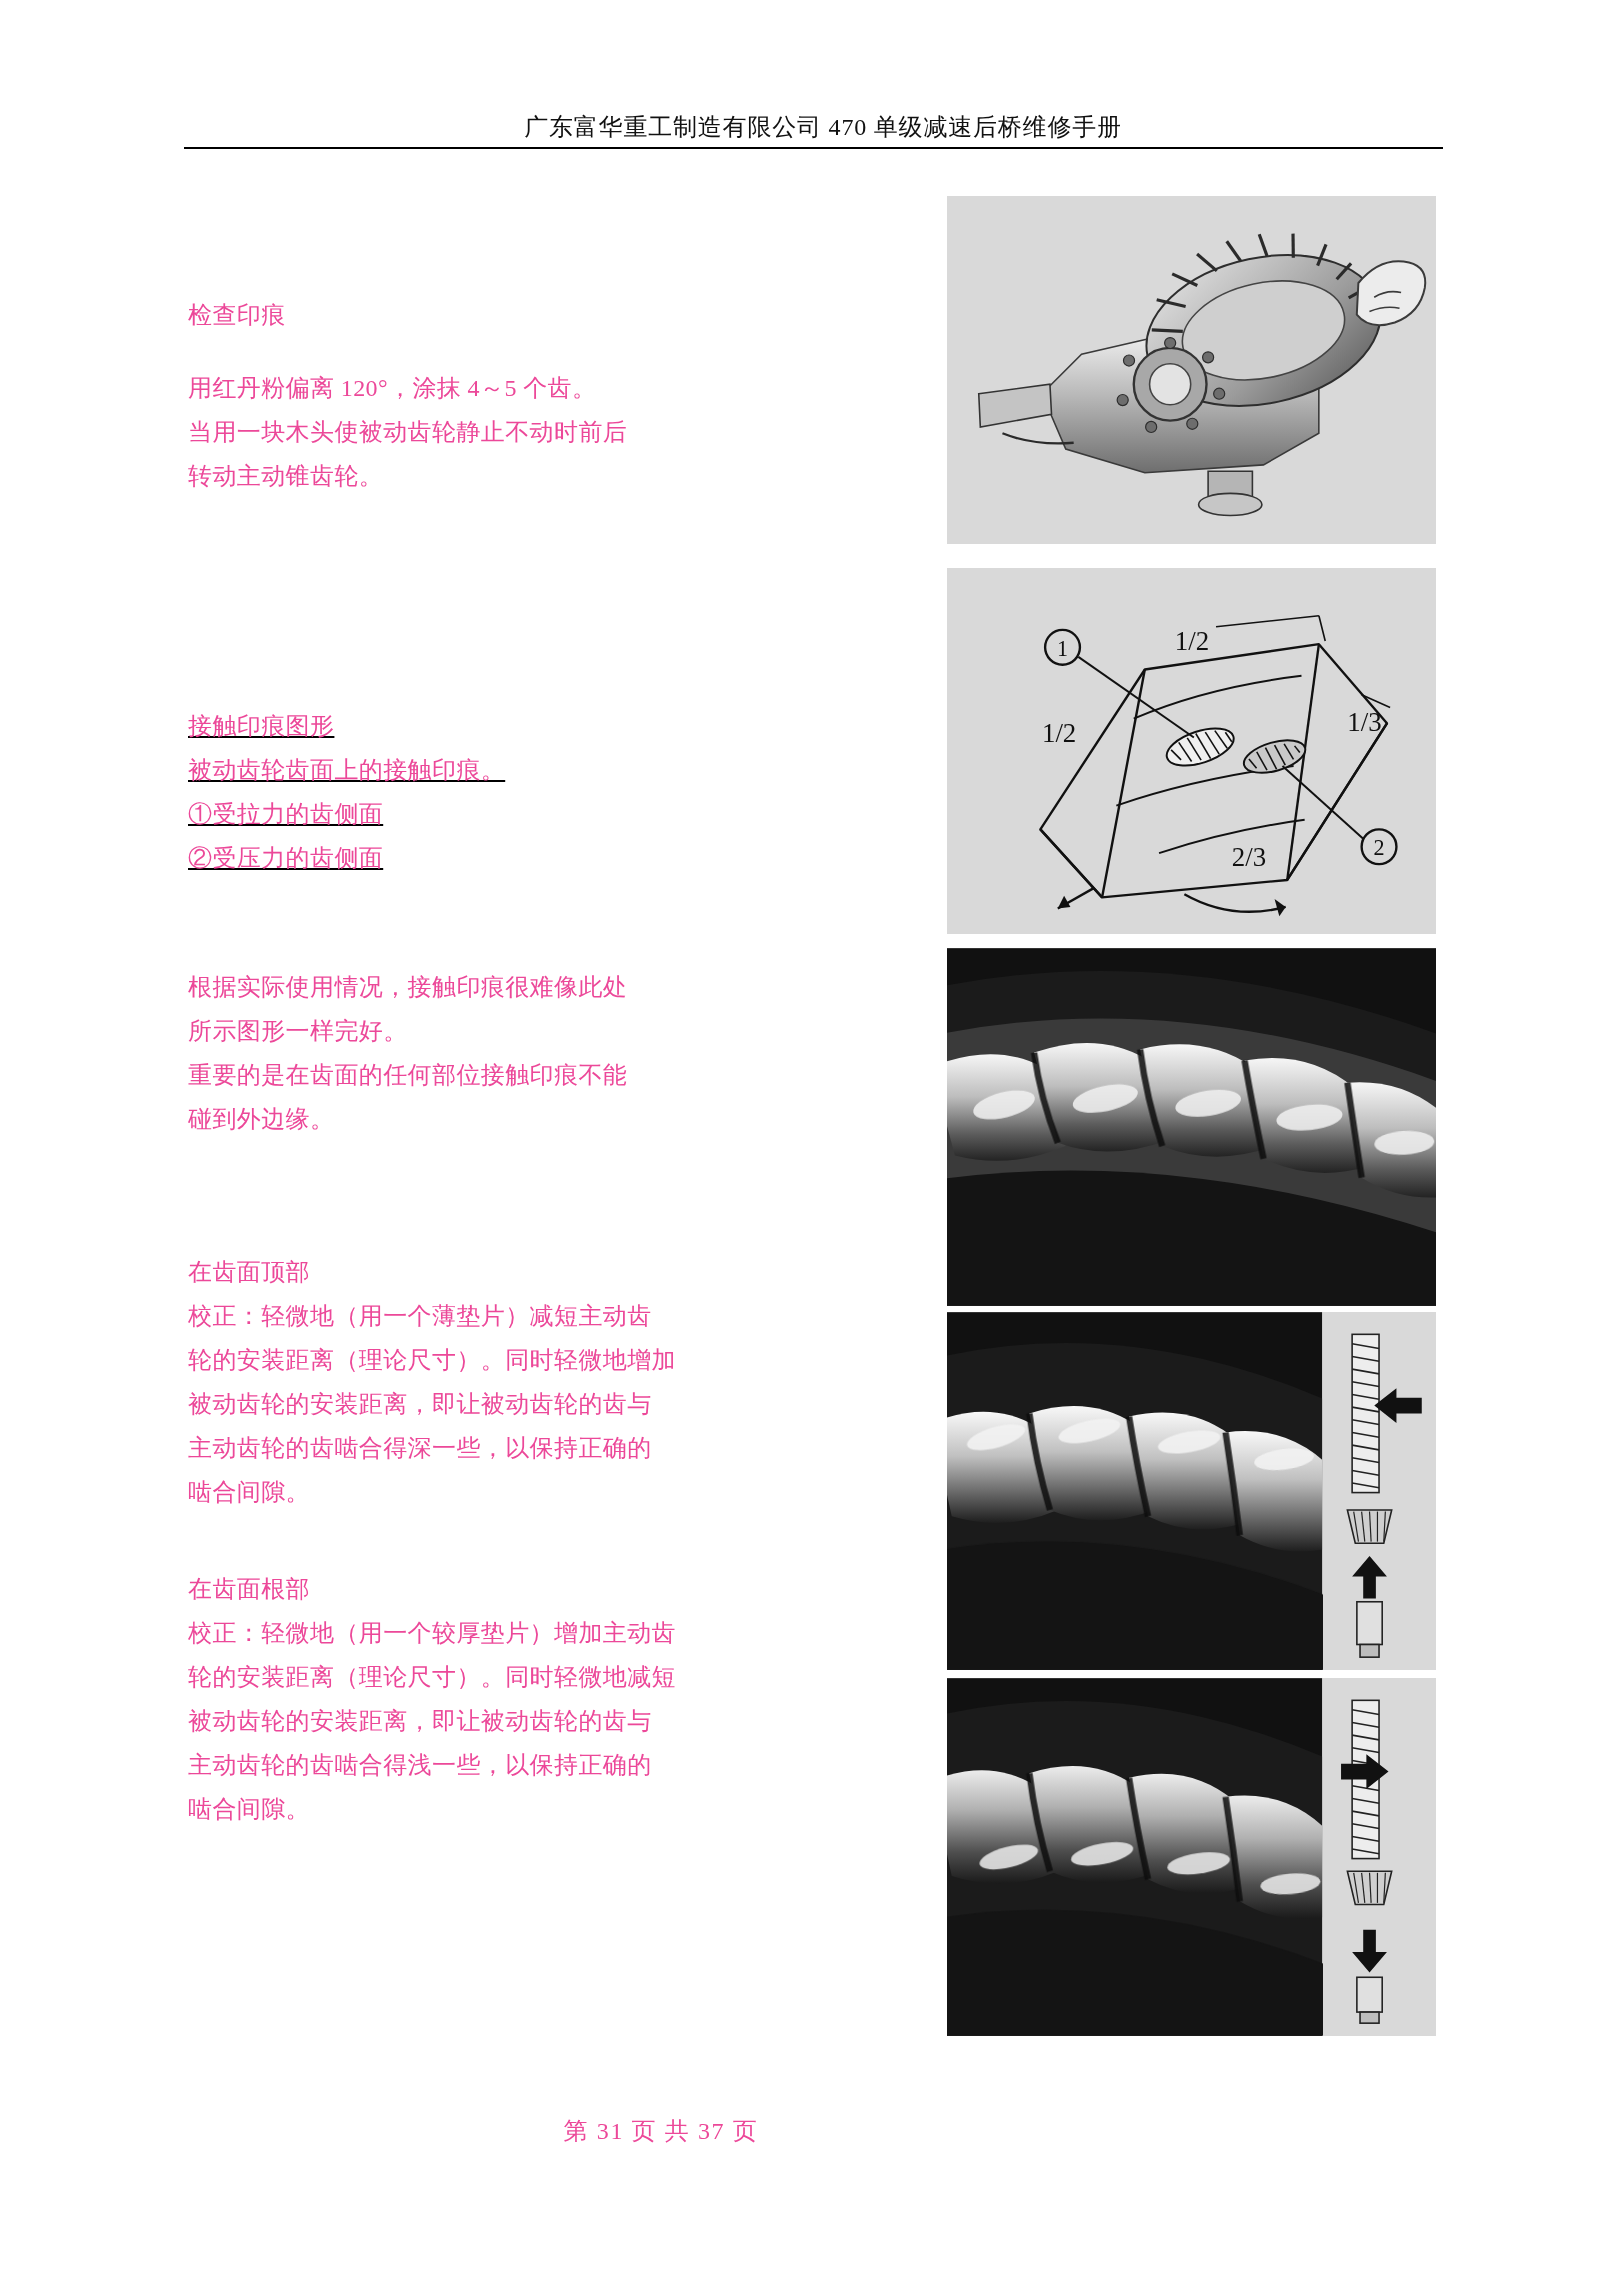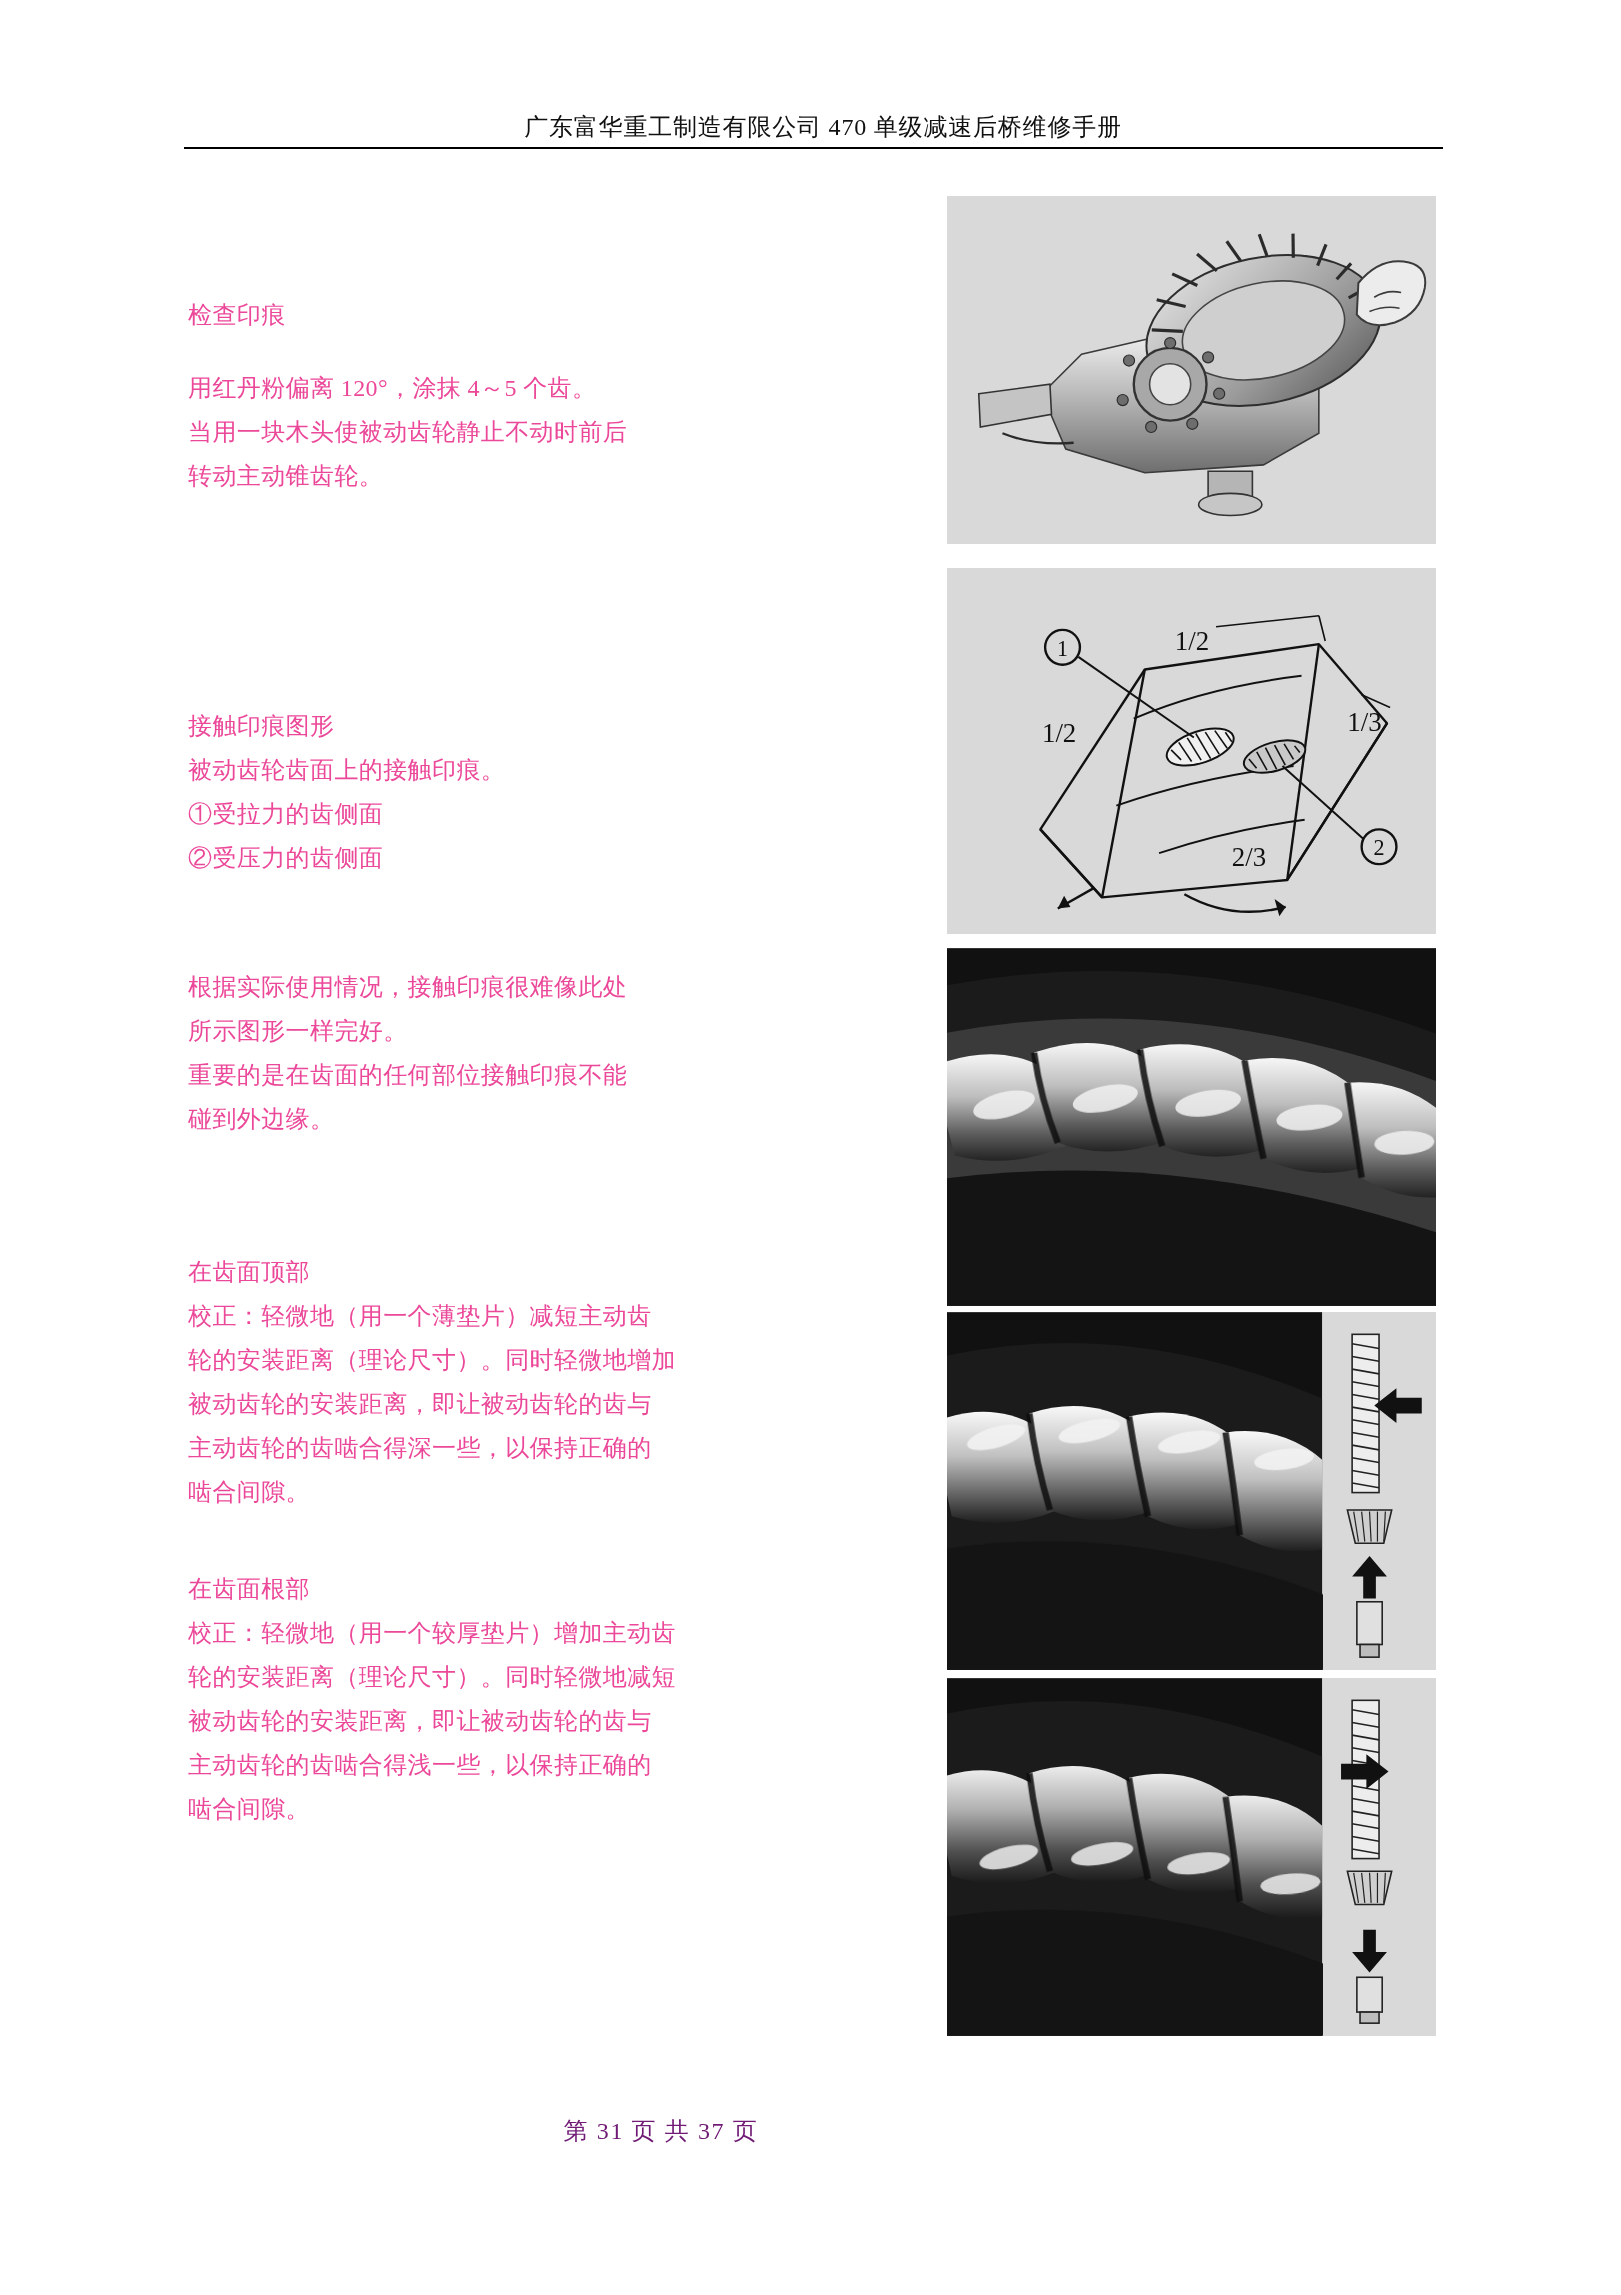--- a/index.html
+++ b/index.html
@@ -63,21 +63,21 @@
     font-family: "Liberation Serif", "DejaVu Serif", serif;
   }
   .block p.heading {
     margin-bottom: 28.5px;
   }
   .block p.tight {
     margin: 0;
   }
 
   .b1 { top: 32px; }
-  .b2 { top: 443px; }
+  .b2 { top: 443px; text-decoration: underline; }
   .b3 { top: 704px; }
   .b4 { top: 989px; }
   .b5 { top: 1306px; }
 
   
   .fig {
     position: absolute;
     background: #d9d9d9;
     overflow: hidden;
   }
@@ -91,21 +91,21 @@
 
   
   .footer {
     position: absolute;
     left: 0;
     top: 2115px;
     width: 1322px;
     text-align: center;
     font-size: 24px;
     letter-spacing: 1.6px;
-    color: #701a75;
+    color: #ec4899;
   }
 </style>
 </head>
 <body>
 
 <div class="page">
 
   <div class="header">
     <span class="header-title">广东富华重工制造有限公司 470 单级减速后桥维修手册</span>
   </div>

